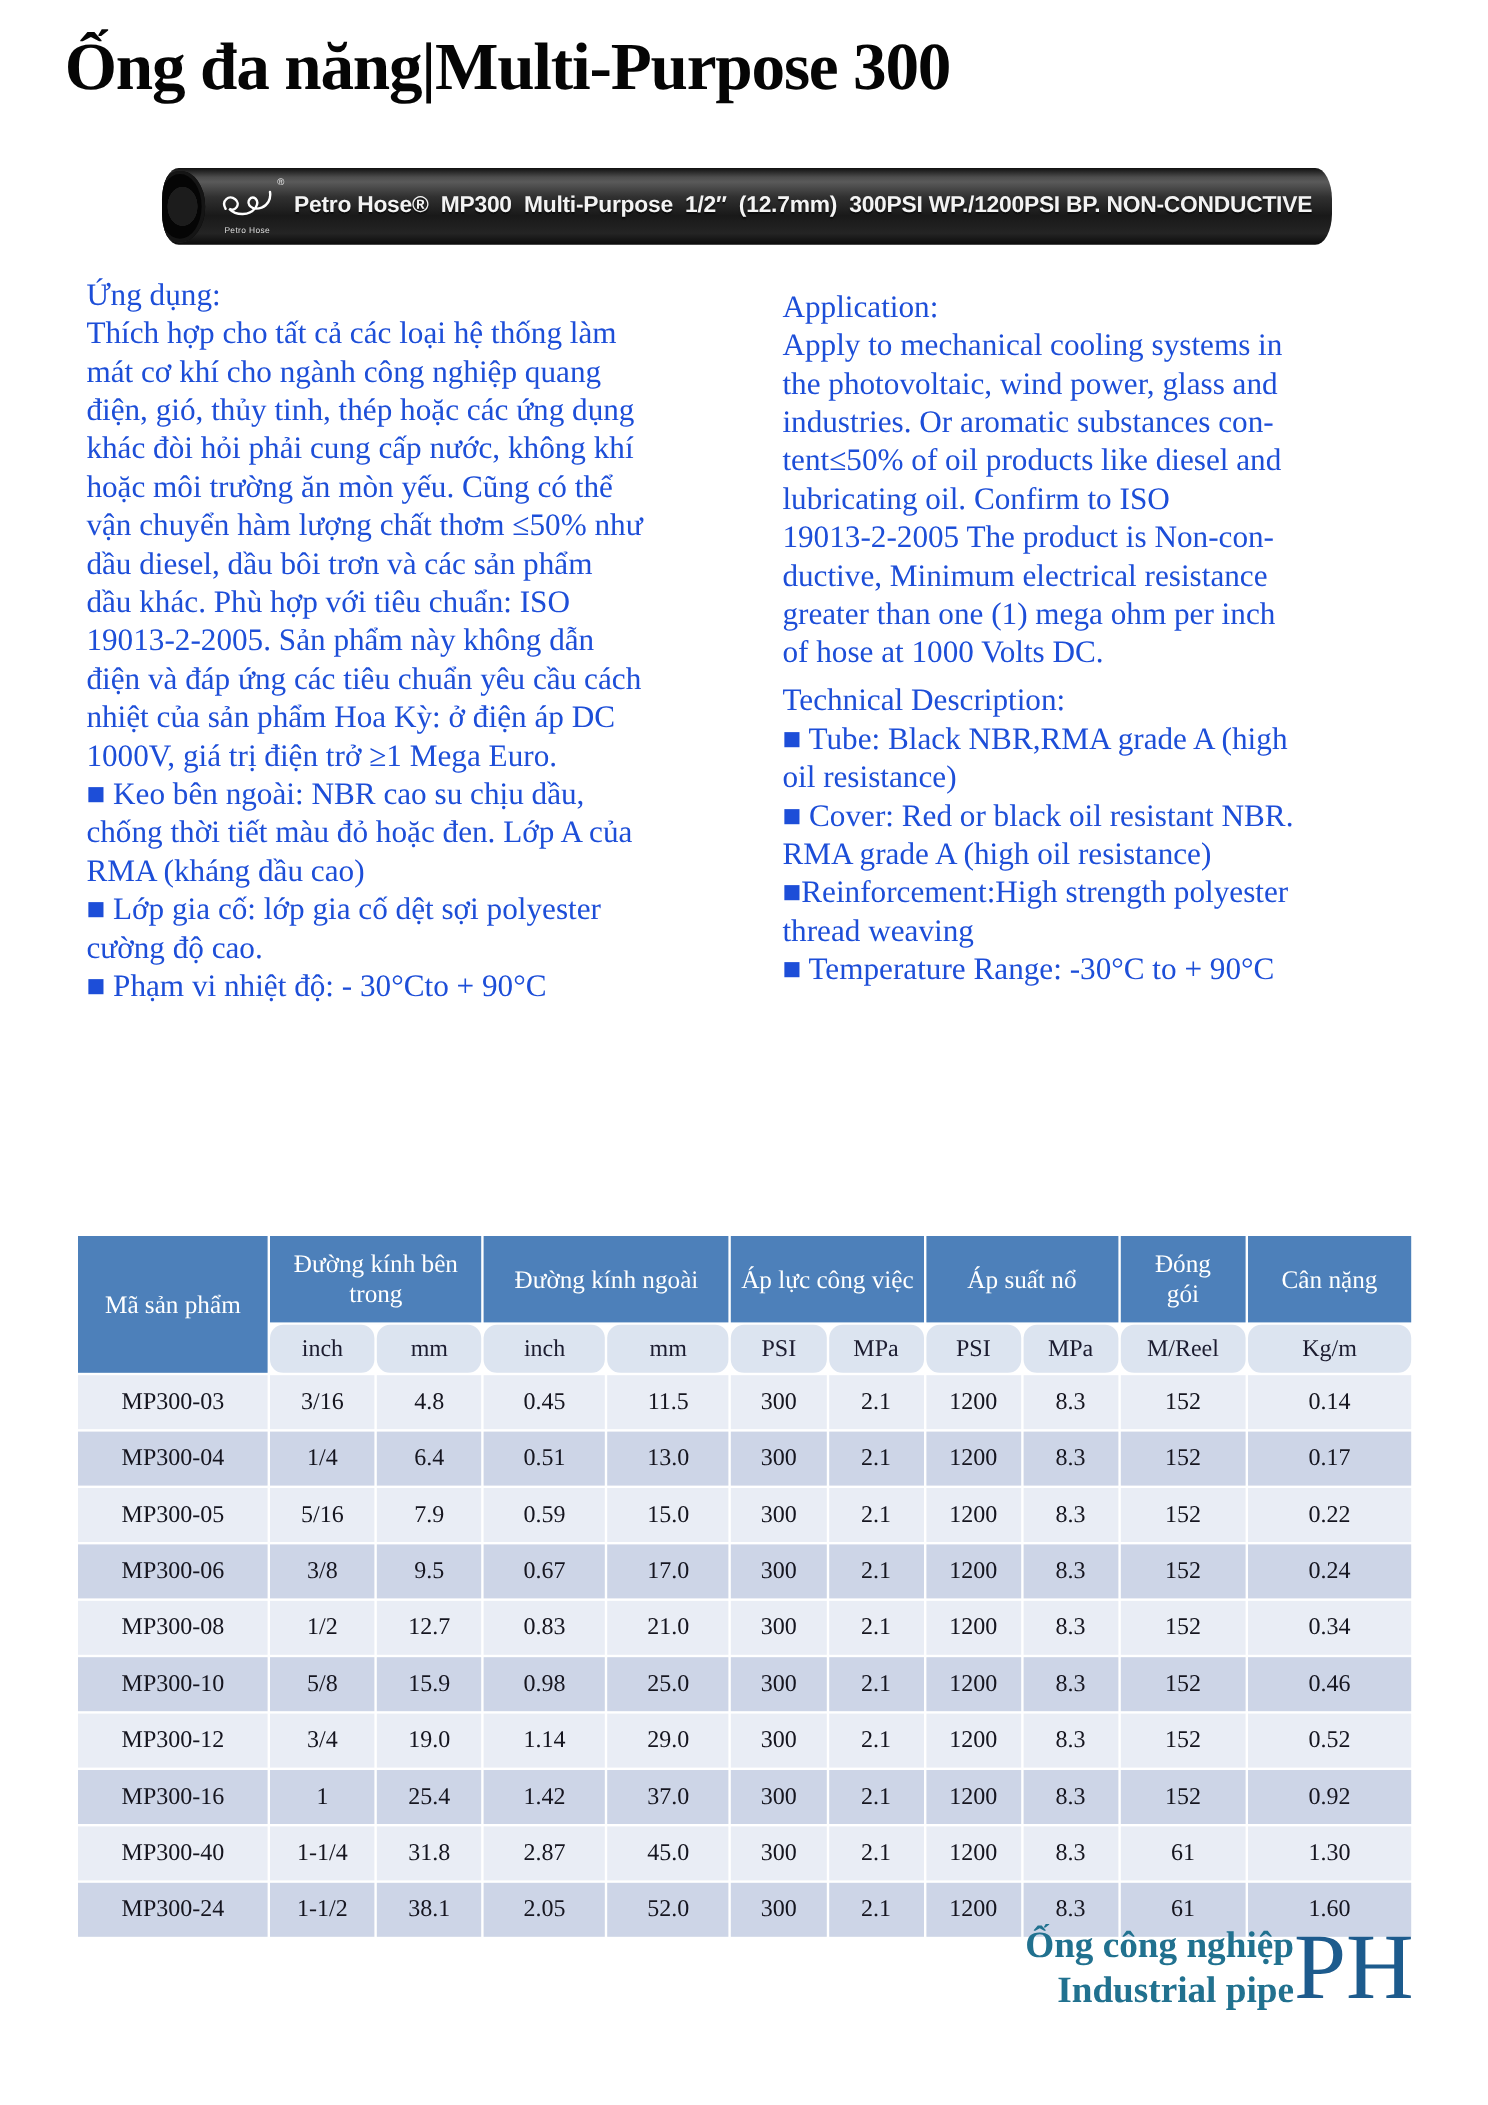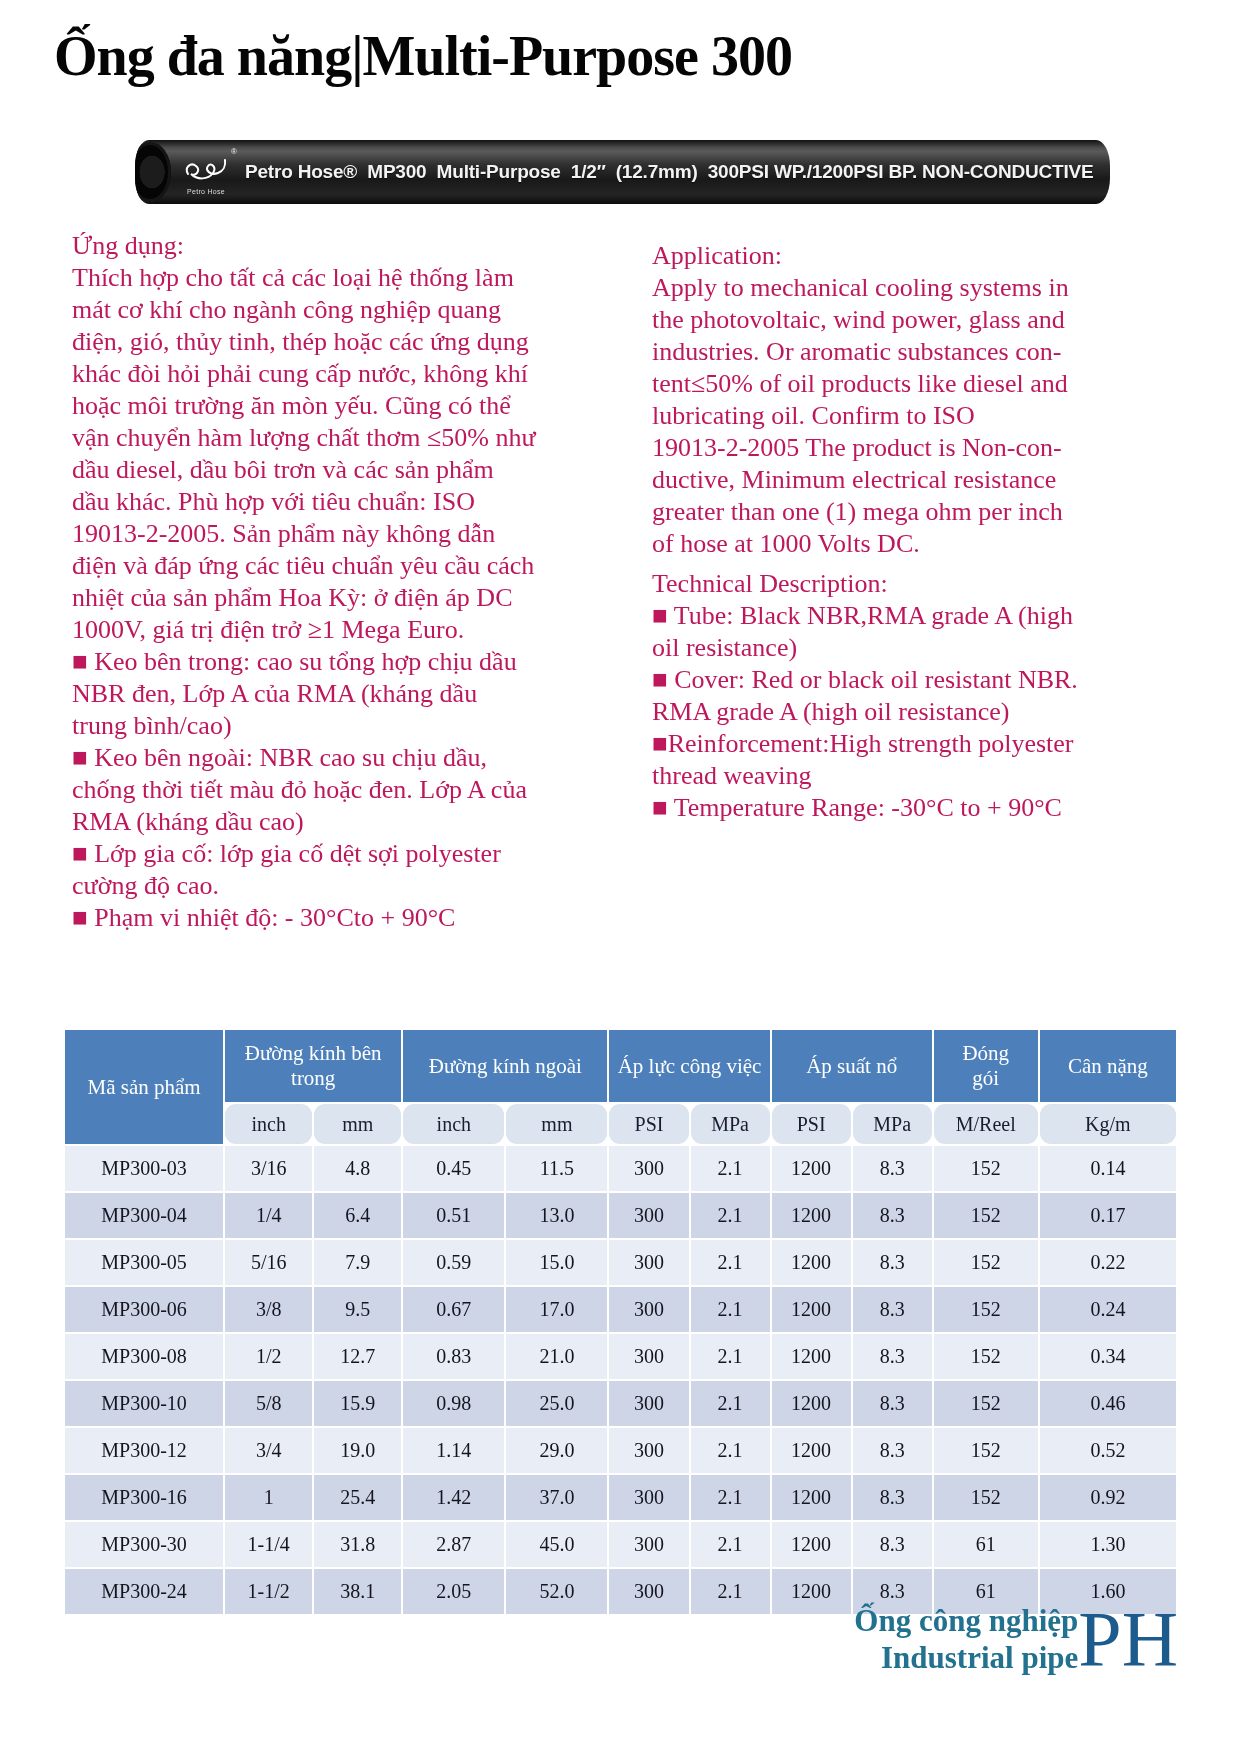--- a/index.html
+++ b/index.html
@@ -30,21 +30,21 @@
   .hose-logo{position:relative;color:#fff;text-align:center;flex:0 0 auto;padding-top:4px;}
   .hose-logo .reg{position:absolute;top:-2px;right:-8px;font-size:8px;color:#eee;
     font-family:"Liberation Sans",sans-serif;}
   .logo-caption{font-family:"Liberation Sans",sans-serif;font-size:7px;color:#ddd;margin-top:1px;letter-spacing:.3px;}
   .hose-print{
     color:#f3f3f3;font-family:"Liberation Sans",sans-serif;
     font-size:19px;font-weight:700;letter-spacing:-0.2px;white-space:pre;
     text-shadow:0 1px 1px rgba(0,0,0,.6);
   }
   
-  .col{position:absolute;font-size:26px;line-height:32px;color:#be185d;}
+  .col{position:absolute;font-size:26px;line-height:32px;color:#1d4ed8;}
   .col-left{left:72px;top:230px;width:552px;}
   .col-right{left:652px;top:240px;width:472px;}
   .para,.spec-item,.col-heading{white-space:pre-line;}
   .specs-heading{margin-top:8px;}
   
   .spec-table{
     position:absolute;left:63px;top:1028px;width:1115px;
     border-collapse:separate;border-spacing:2px;table-layout:fixed;
     font-size:20px;
   }
@@ -100,23 +100,20 @@
 điện, gió, thủy tinh, thép hoặc các ứng dụng
 khác đòi hỏi phải cung cấp nước, không khí
 hoặc môi trường ăn mòn yếu. Cũng có thể
 vận chuyển hàm lượng chất thơm ≤50% như
 dầu diesel, dầu bôi trơn và các sản phẩm
 dầu khác. Phù hợp với tiêu chuẩn: ISO
 19013-2-2005. Sản phẩm này không dẫn
 điện và đáp ứng các tiêu chuẩn yêu cầu cách
 nhiệt của sản phẩm Hoa Kỳ: ở điện áp DC
 1000V, giá trị điện trở ≥1 Mega Euro.</div>
-  <div class="spec-item">■ Keo bên trong: cao su tổng hợp chịu dầu
-NBR đen, Lớp A của RMA (kháng dầu
-trung bình/cao)</div>
   <div class="spec-item">■ Keo bên ngoài: NBR cao su chịu dầu,
 chống thời tiết màu đỏ hoặc đen. Lớp A của
 RMA (kháng dầu cao)</div>
   <div class="spec-item">■ Lớp gia cố: lớp gia cố dệt sợi polyester
 cường độ cao.</div>
   <div class="spec-item">■ Phạm vi nhiệt độ: - 30°Cto + 90°C</div>
 </div>
 
 <div class="col col-right">
   <div class="col-heading">Application:</div>
@@ -277,21 +274,21 @@
         <td>1.42</td>
         <td>37.0</td>
         <td>300</td>
         <td>2.1</td>
         <td>1200</td>
         <td>8.3</td>
         <td>152</td>
         <td>0.92</td>
       </tr>
       <tr class="light">
-        <td>MP300-30</td>
+        <td>MP300-40</td>
         <td>1-1/4</td>
         <td>31.8</td>
         <td>2.87</td>
         <td>45.0</td>
         <td>300</td>
         <td>2.1</td>
         <td>1200</td>
         <td>8.3</td>
         <td>61</td>
         <td>1.30</td>

